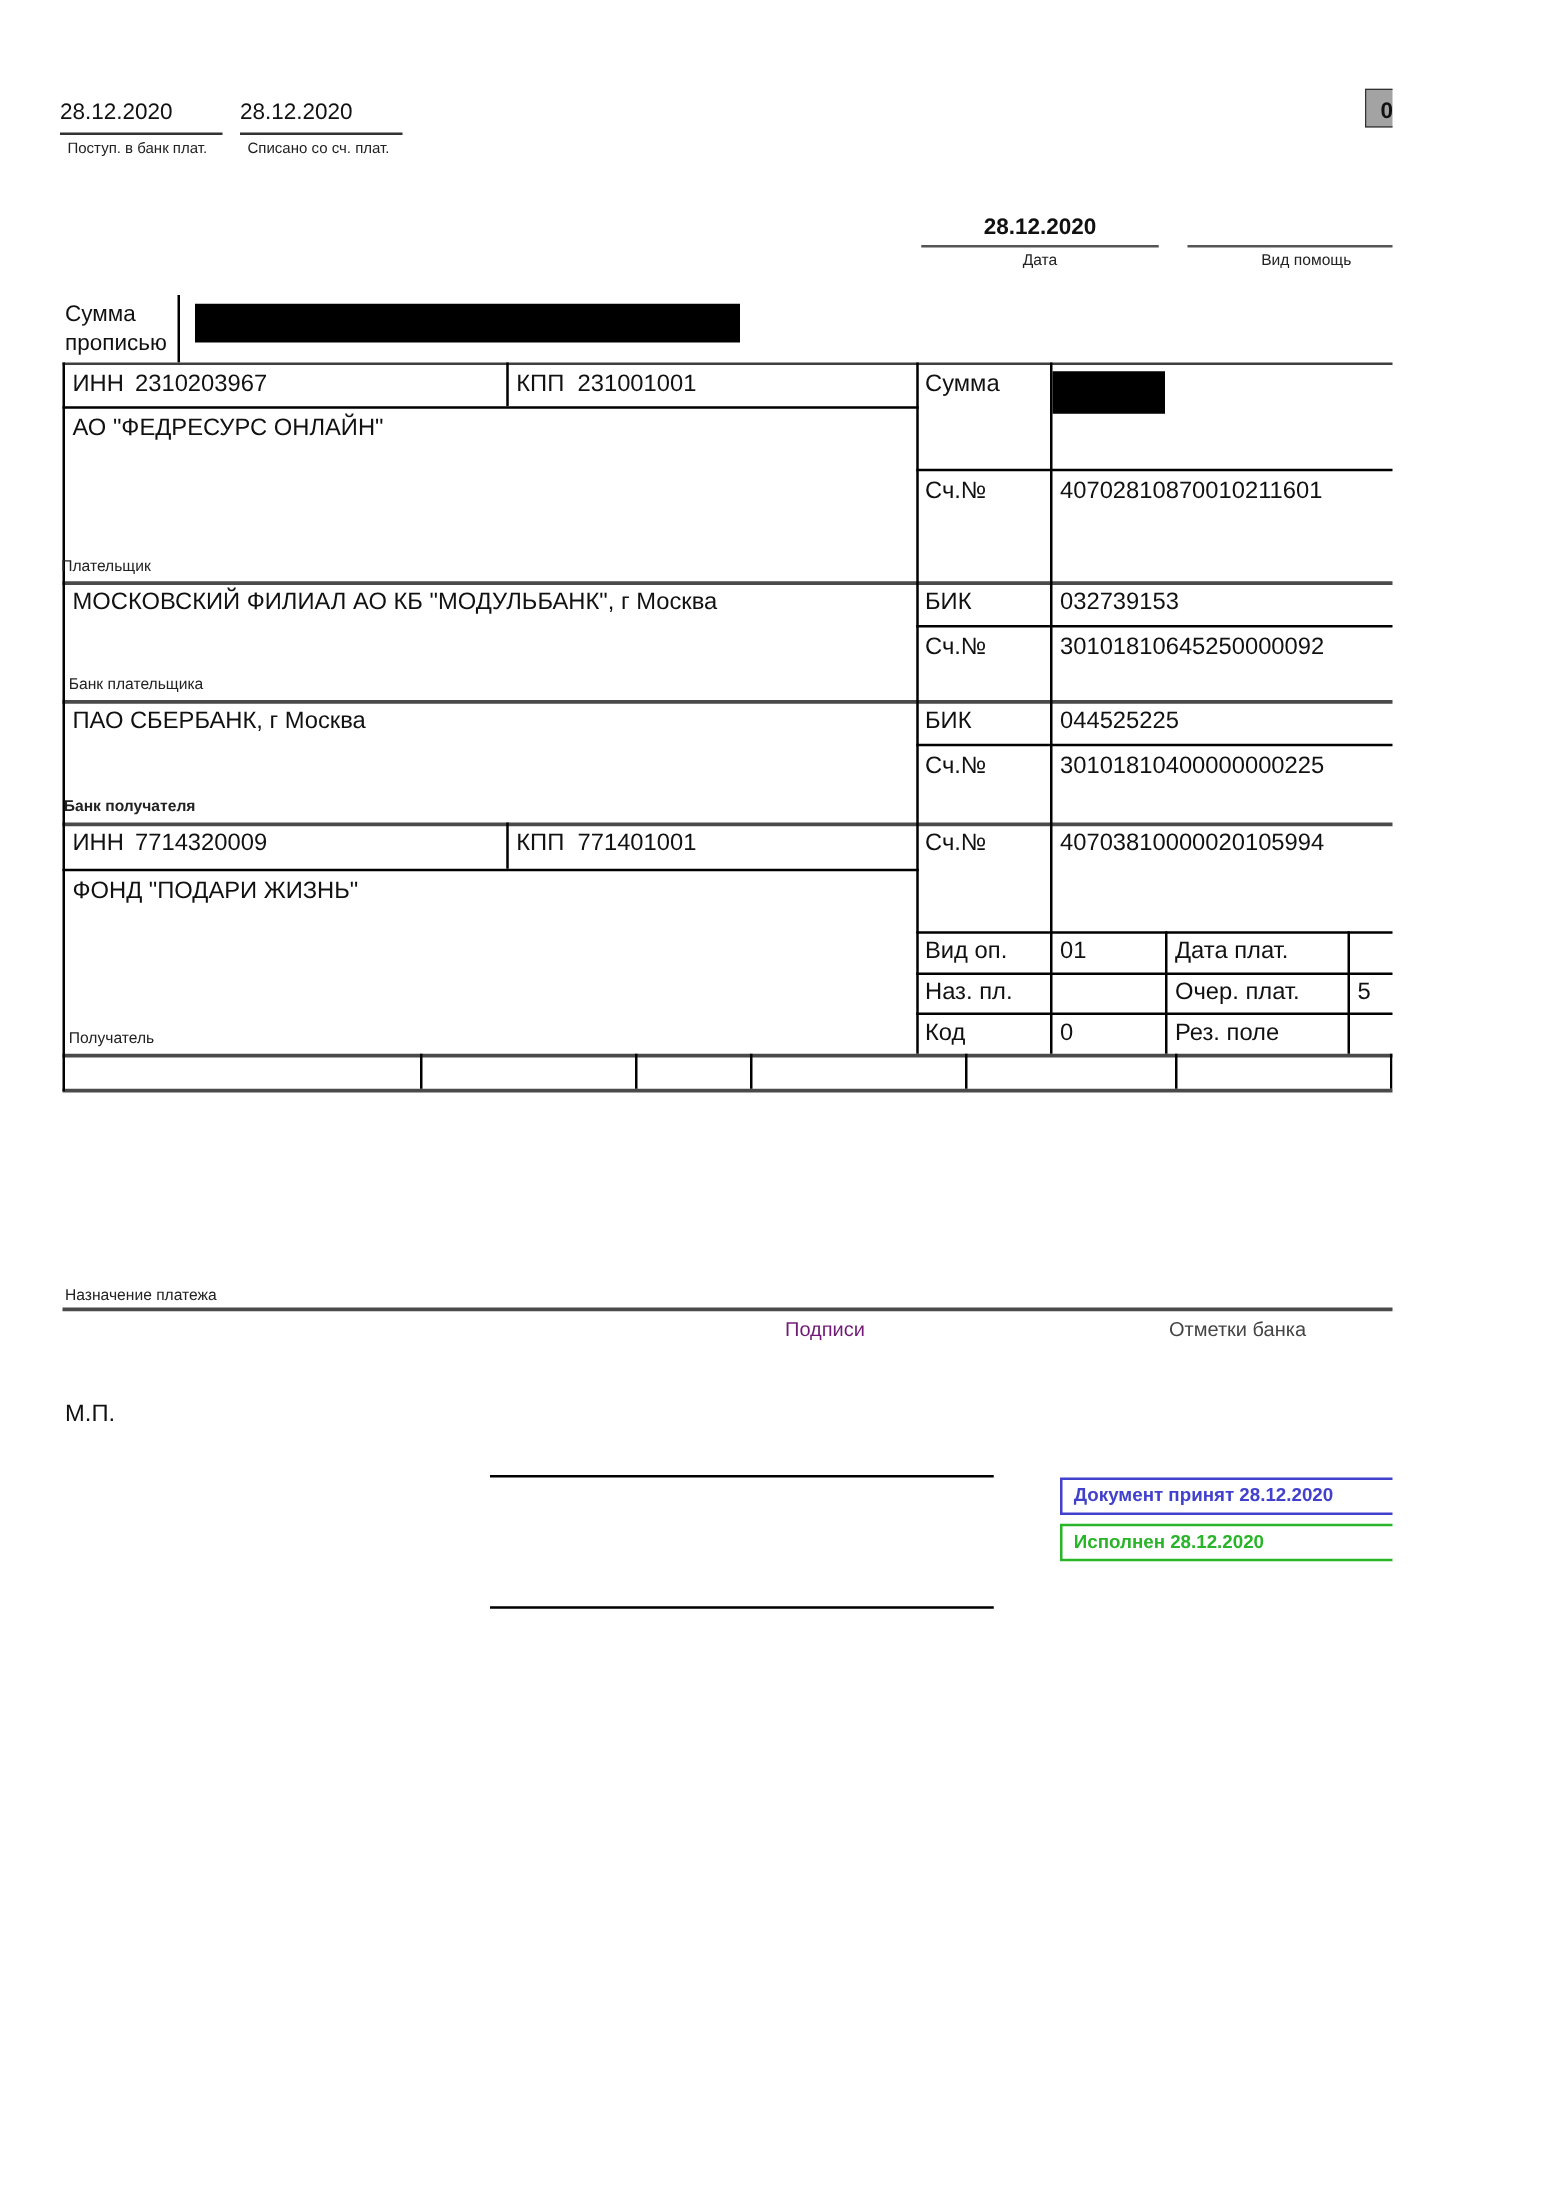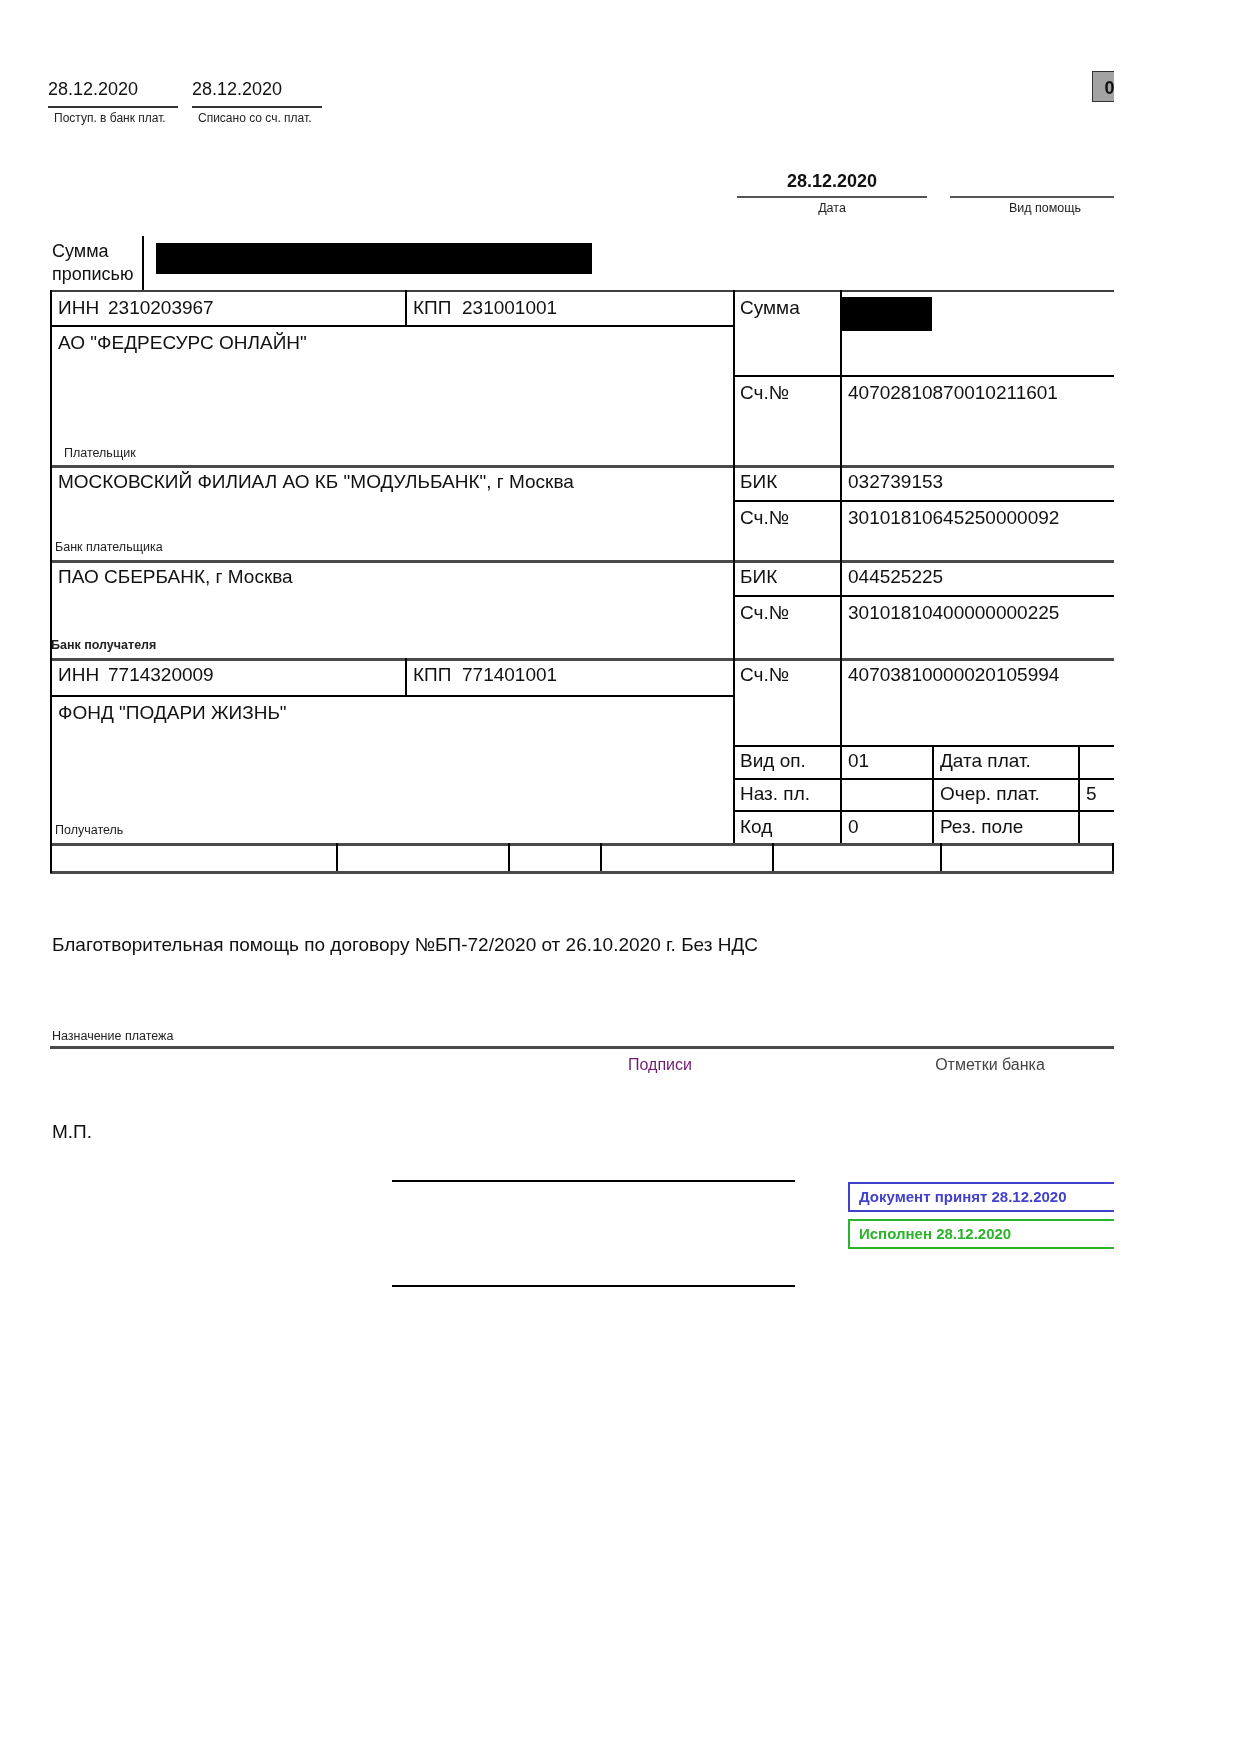--- a/index.html
+++ b/index.html
@@ -77,21 +77,21 @@
   <div class="vl" style="left:1112px;top:843px;height:28px;"></div>
 
   <div class="t" style="left:58px;top:298px;">ИНН</div>
   <div class="t" style="left:108px;top:298px;">2310203967</div>
   <div class="t" style="left:413px;top:298px;">КПП</div>
   <div class="t" style="left:462px;top:298px;">231001001</div>
   <div class="t" style="left:740px;top:298px;">Сумма</div>
   <div class="redact" style="left:842px;top:297px;width:90px;height:34px;"></div>
 
   <div class="t" style="left:58px;top:333px;">АО "ФЕДРЕСУРС ОНЛАЙН"</div>
-  <div class="t sm" style="left:64px;top:447px;">Плательщик</div>
+  <div class="t sm" style="left:49px;top:447px;">Плательщик</div>
   <div class="t" style="left:740px;top:383px;">Сч.№</div>
   <div class="t" style="left:848px;top:383px;">40702810870010211601</div>
 
   <div class="t" style="left:58px;top:472px;">МОСКОВСКИЙ ФИЛИАЛ АО КБ "МОДУЛЬБАНК", г Москва</div>
   <div class="t" style="left:740px;top:472px;">БИК</div>
   <div class="t" style="left:848px;top:472px;">032739153</div>
   <div class="t" style="left:740px;top:508px;">Сч.№</div>
   <div class="t" style="left:848px;top:508px;">30101810645250000092</div>
   <div class="t sm" style="left:55px;top:541px;">Банк плательщика</div>
 
@@ -114,21 +114,20 @@
   <div class="t" style="left:740px;top:751px;">Вид оп.</div>
   <div class="t" style="left:848px;top:751px;">01</div>
   <div class="t" style="left:940px;top:751px;">Дата плат.</div>
   <div class="t" style="left:740px;top:784px;">Наз. пл.</div>
   <div class="t" style="left:940px;top:784px;">Очер. плат.</div>
   <div class="t" style="left:1086px;top:784px;">5</div>
   <div class="t" style="left:740px;top:817px;">Код</div>
   <div class="t" style="left:848px;top:817px;">0</div>
   <div class="t" style="left:940px;top:817px;">Рез. поле</div>
 
-  <div class="t" style="left:52px;top:935px;">Благотворительная помощь по договору №БП-72/2020 от 26.10.2020 г. Без НДС</div>
   <div class="t sm" style="left:52px;top:1030px;">Назначение платежа</div>
   <div class="hl2" style="left:50px;top:1046px;width:1140px;"></div>
 
   <div class="t ctr" style="left:560px;top:1057px;width:200px;font-size:16px;color:#701a75;">Подписи</div>
   <div class="t ctr" style="left:890px;top:1057px;width:200px;font-size:16px;color:#444;">Отметки банка</div>
 
   <div class="t" style="left:52px;top:1122px;">М.П.</div>
   <div class="hl" style="left:392px;top:1180px;width:403px;"></div>
   <div class="hl" style="left:392px;top:1285px;width:403px;"></div>
 

